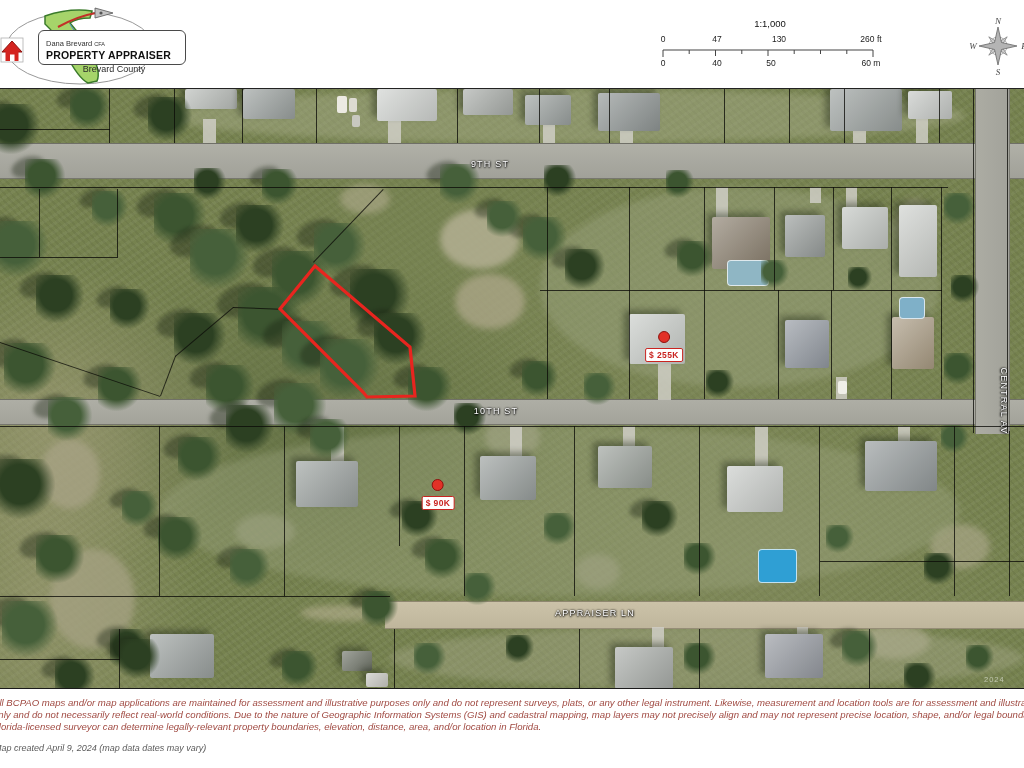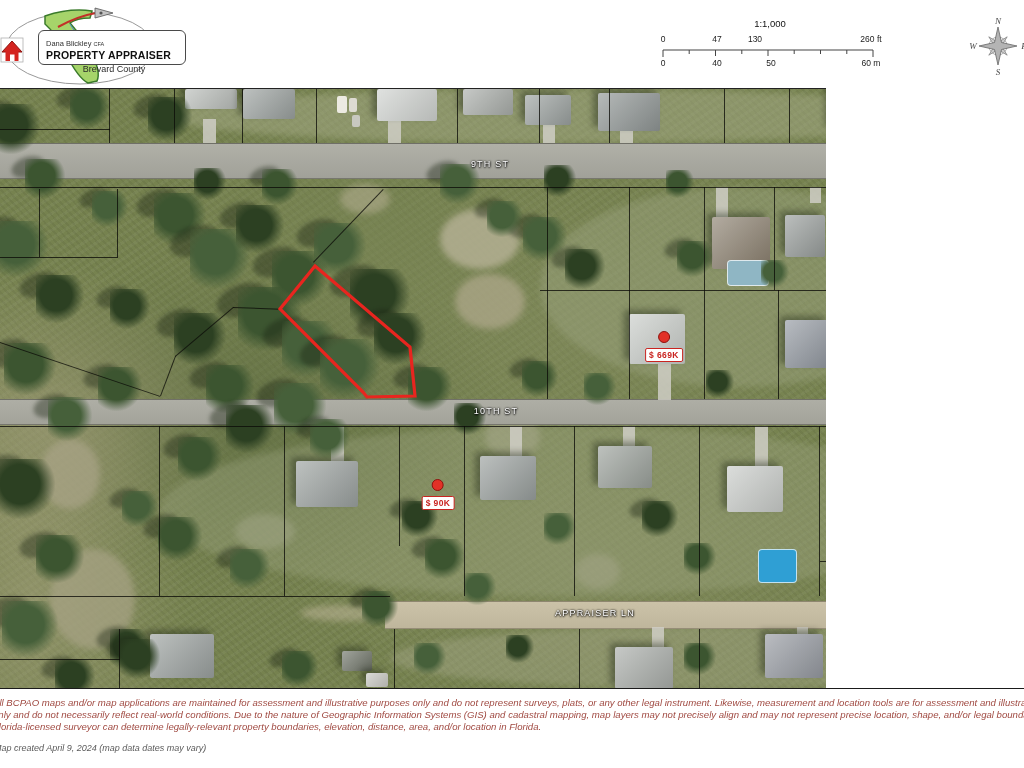--- a/index.html
+++ b/index.html
@@ -18,21 +18,21 @@
   
   #scalebar{position:absolute;left:655px;top:12px;width:240px;height:64px;font-size:8.5px;color:#222;}
   #scale-ratio{position:absolute;left:115px;top:6px;transform:translateX(-50%);font-size:9.5px;color:#111;}
   .tickft{position:absolute;top:22px;transform:translateX(-50%);}
   .tickm{position:absolute;top:46px;transform:translateX(-50%);}
   #bar-svg{position:absolute;left:0;top:34px;}
   
   #compass{position:absolute;left:966px;top:14px;width:64px;height:64px;}
   #compass text{font-family:"Liberation Serif",serif;font-style:italic;font-size:9px;fill:#4a4a4a;}
   
-  #map{position:absolute;left:0;top:88px;width:826px;height:600px;overflow:hidden;
+  #map{position:absolute;left:0;top:88px;width:1024px;height:600px;overflow:hidden;
        background:#76824f;border-top:1px solid #222;}
   #map-tex{position:absolute;inset:0;z-index:0;
     background-image:
       radial-gradient(ellipse 260px 220px at 6% 55%, rgba(168,162,128,.55), rgba(0,0,0,0) 70%),
       radial-gradient(ellipse 220px 320px at 4% 85%, rgba(172,166,132,.5), rgba(0,0,0,0) 70%),
       radial-gradient(ellipse 300px 200px at 44% 25%, rgba(120,132,84,.6), rgba(0,0,0,0) 70%),
       radial-gradient(ellipse 360px 240px at 30% 55%, rgba(94,108,66,.65), rgba(0,0,0,0) 72%),
       radial-gradient(ellipse 420px 260px at 70% 40%, rgba(134,142,98,.5), rgba(0,0,0,0) 70%),
       radial-gradient(ellipse 420px 220px at 72% 78%, rgba(140,146,104,.45), rgba(0,0,0,0) 70%),
       repeating-linear-gradient(47deg, rgba(0,0,0,.05) 0 2px, rgba(0,0,0,0) 2px 5px),
@@ -75,32 +75,32 @@
         <path d="M58,25 Q78,14 96,11" fill="none" stroke="#c23028" stroke-width="2"></path>
         <polygon points="95,6 113,11 95,16" fill="#c2c2c2" stroke="#555" stroke-width="0.8"></polygon>
         <circle cx="101" cy="11" r="1.6" fill="#555"></circle>
         <rect x="1" y="36" width="22" height="24" fill="#fff" stroke="#b0b0b0" stroke-width="0.8"></rect>
         <polygon points="2,50 12,39 22,50" fill="#d42420" stroke="#8d120d" stroke-width="1"></polygon>
         <rect x="5.5" y="49" width="13" height="10" fill="#d42420"></rect>
         <rect x="10" y="52.5" width="4.5" height="6.5" fill="#fff"></rect>
       </svg>
       <div id="name-box">
         <div>
-          <span class="appr-name">Dana Blickley</span><span class="appr-cred">CFA</span>
+          <span class="appr-name">Dana Brevard</span><span class="appr-cred">CFA</span>
         </div>
         <div class="appr-office">PROPERTY APPRAISER</div>
       </div>
       <div id="county-line">Brevard County</div>
     </div>
 
     <div id="scalebar">
       <div id="scale-ratio">1:1,000</div>
       <span class="tickft" style="left:8px">0</span>
       <span class="tickft" style="left:62px">47</span>
-      <span class="tickft" style="left:100px">130</span>
+      <span class="tickft" style="left:124px">130</span>
       <span class="tickft" style="left:216px">260 ft</span>
       <svg id="bar-svg" width="240" height="12">
         <line x1="8" y1="4" x2="218" y2="4" stroke="#444" stroke-width="1.2"></line>
         <g stroke="#444" stroke-width="1">
           <line x1="8" y1="4" x2="8" y2="11"></line>
             <line x1="34.2" y1="4" x2="34.2" y2="8"></line>
           <line x1="60.5" y1="4" x2="60.5" y2="10"></line>
             <line x1="86.8" y1="4" x2="86.8" y2="8"></line>
           <line x1="113" y1="4" x2="113" y2="10"></line>
             <line x1="139.2" y1="4" x2="139.2" y2="8"></line>
@@ -387,21 +387,21 @@
       <polygon points="315,177 410,258 415,307 367,308 363,303 280,220" fill="none" stroke="#e8251f" stroke-width="3.2" stroke-linejoin="miter"></polygon>
     </svg>
 
     <div class="street-label" style="left:490px;top:75px" id="lbl-top">9TH ST</div>
     <div class="street-label" style="left:496px;top:322px" id="lbl-mid">10TH ST</div>
     <div class="street-label" style="left:595px;top:524px" id="lbl-back">APPRAISER LN</div>
     <div class="street-label" style="left:1004px;top:312px" id="lbl-central">CENTRAL AV</div>
 
     <div class="price-marker" style="left:664px;top:242px">
       <div class="price-dot"></div>
-      <span class="price-box">$ 669K</span>
+      <span class="price-box">$ 255K</span>
     </div>
     <div class="price-marker" style="left:438px;top:390px">
       <div class="price-dot"></div>
       <span class="price-box">$ 90K</span>
     </div>
 
     <div id="watermark">2024</div>
   </div>
 
   <div id="footer">

